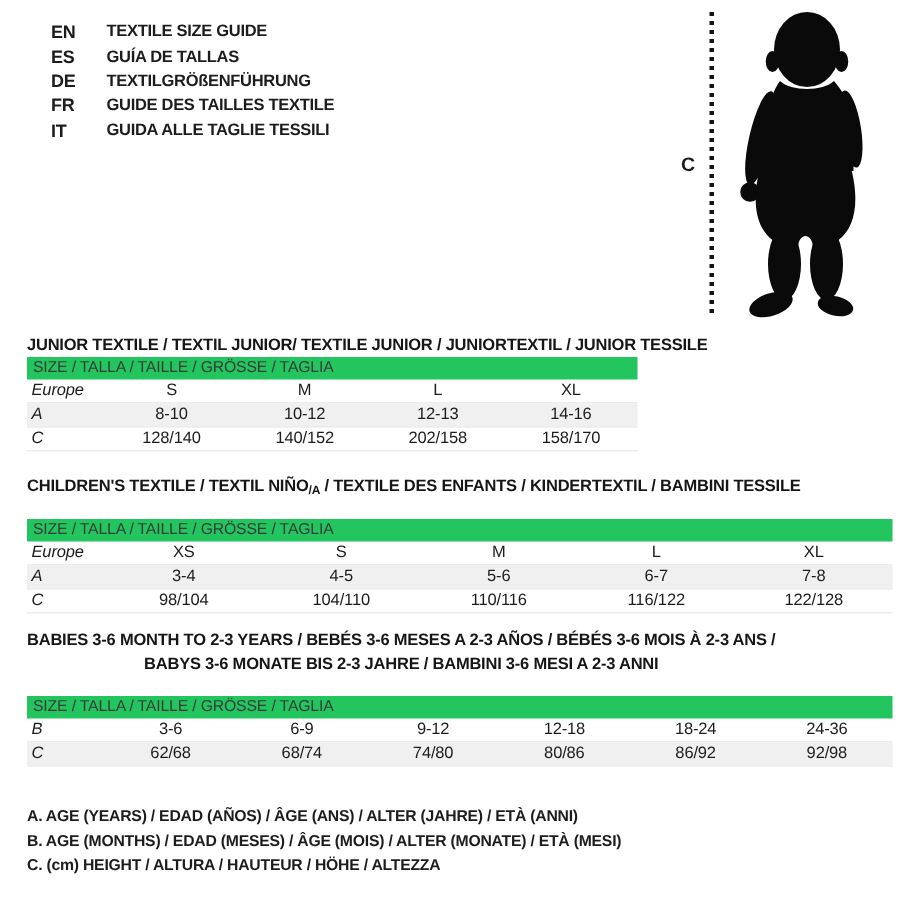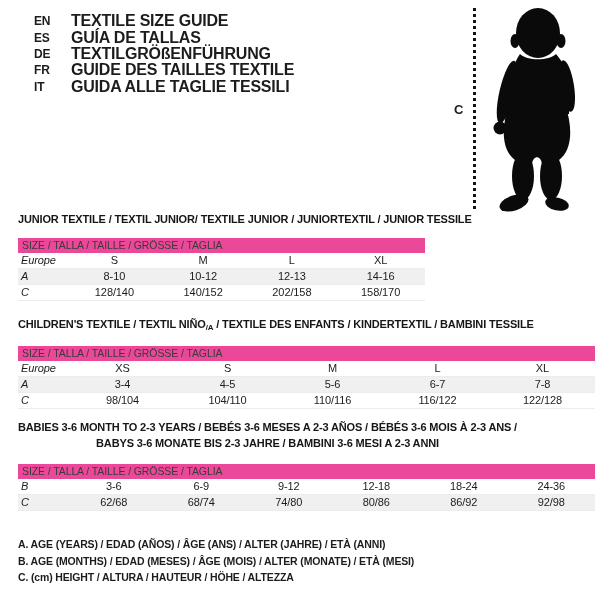--- a/index.html
+++ b/index.html
@@ -6,21 +6,21 @@
   html,body { background:#ffffff; }
   .canvas {
     position:relative; width:600px; height:600px; background:#ffffff;
     font-family:"Liberation Sans", sans-serif; color:#1c1c1c; overflow:hidden;
   }
 
   
   .lang-block { position:absolute; top:13px; left:22px; }
   .lang-row { display:flex; height:16.4px; align-items:center;padding-left:12px; }
   .lang-code { width:37px; font-weight:bold; font-size:12px; letter-spacing:-0.2px; }
-  .lang-label { font-weight:bold; font-size:16px; letter-spacing:-0.2px; }
+  .lang-label { font-weight:bold; font-size:11px; letter-spacing:-0.2px; }
 
   
   .figure-block { position:absolute; left:446px; top:4px; width:150px; height:212px; }
   .dash-line {
     position:absolute; left:27px; top:4px; width:3px; height:201px;
     background:repeating-linear-gradient(to bottom, #141414 0 3px, transparent 3px 6px);
   }
   .measure-c { position:absolute; left:8px; top:98px; font-weight:bold; font-size:13px; }
   .baby-svg { position:absolute; left:40px; top:0; }
 
@@ -30,21 +30,21 @@
     letter-spacing:-0.15px; white-space:nowrap; color:#161616;
   }
   .title-sub { font-size:8px; vertical-align:-2px; }
   .two-line { line-height:16px;text-align:center; }
 
   .size-table { position:absolute; left:18px; }
   .w-narrow { width:407px; }
   .w-wide  { width:577px; }
 
   .size-bar {
-    height:15px; line-height:15px; background:#ec4899; color:#3a3a3a;
+    height:15px; line-height:15px; background:#22c55e; color:#3a3a3a;
     font-size:10.5px; padding-left:4px; letter-spacing:-0.1px;
   }
   .t-row { display:grid; height:16px; line-height:15px; font-size:11px; border-bottom:1px solid #ececec; }
   .cols4 { grid-template-columns:52px repeat(4,1fr); }
   .cols5 { grid-template-columns:52px repeat(5,1fr); }
   .cols6 { grid-template-columns:52px repeat(6,1fr); }
   .cell { text-align:center; letter-spacing:-0.1px; }
   .label-cell { text-align:left; padding-left:3px;font-style:italic; }
   .alt { background:#f0f0f0; }
 
@@ -95,21 +95,21 @@
         <ellipse cx="73" cy="110" rx="6" ry="14" transform="rotate(38 73 110)"></ellipse>
         <path d="M22,100 C13,127 16,147 28,156 L45,160 C46,151 54,151 55,160 L72,156 C84,147 87,127 78,100 Z"></path>
         <ellipse cx="36" cy="172" rx="11" ry="24"></ellipse>
         <ellipse cx="64" cy="172" rx="11" ry="24"></ellipse>
         <ellipse cx="27" cy="199" rx="15" ry="7.5" transform="rotate(-18 27 199)"></ellipse>
         <ellipse cx="70" cy="200" rx="12" ry="6.5" transform="rotate(12 70 200)"></ellipse>
       </g>
     </svg>
   </div>
 
-  <div class="section-title" style="top:213px;">JUNIOR TEXTILE / TEXTIL JUNIOR/ TEXTILE JUNIOR / JUNIORTEXTIL / JUNIOR TESSILE</div>
+  <div class="section-title" style="top:224px;">JUNIOR TEXTILE / TEXTIL JUNIOR/ TEXTILE JUNIOR / JUNIORTEXTIL / JUNIOR TESSILE</div>
 
   <div class="size-table w-narrow" style="top:238px;">
     <div class="size-bar">SIZE / TALLA / TAILLE / GRÖSSE / TAGLIA</div>
     <div class="t-row cols4">
       <span class="cell label-cell">Europe</span>
       <span class="cell">S</span>
       <span class="cell">M</span>
       <span class="cell">L</span>
       <span class="cell">XL</span>
     </div>

